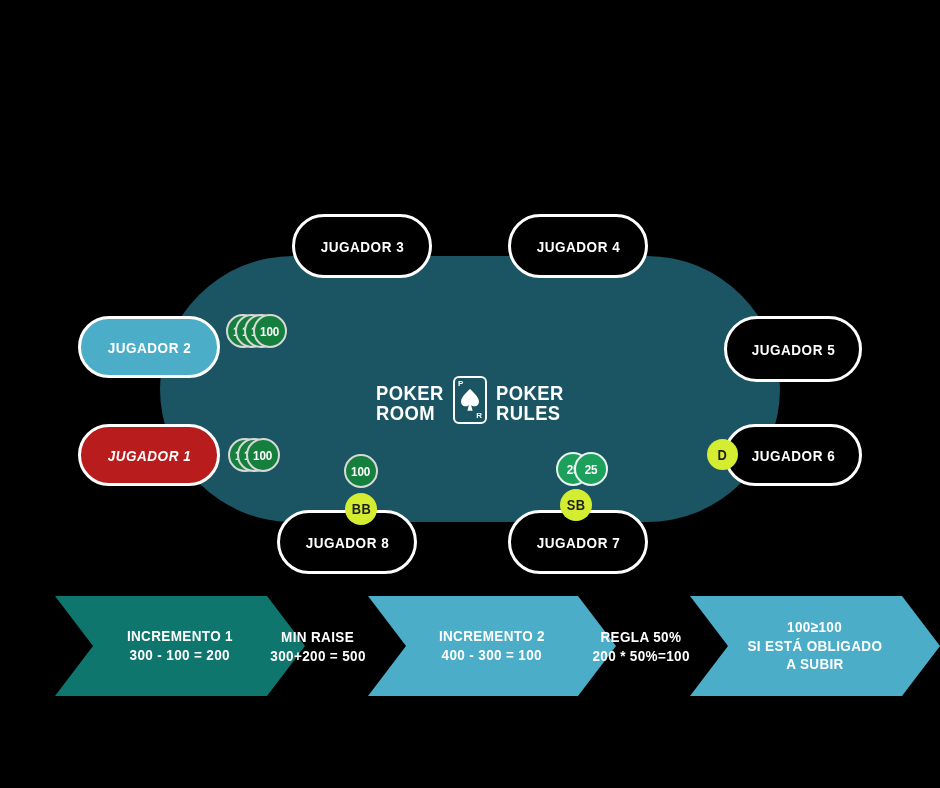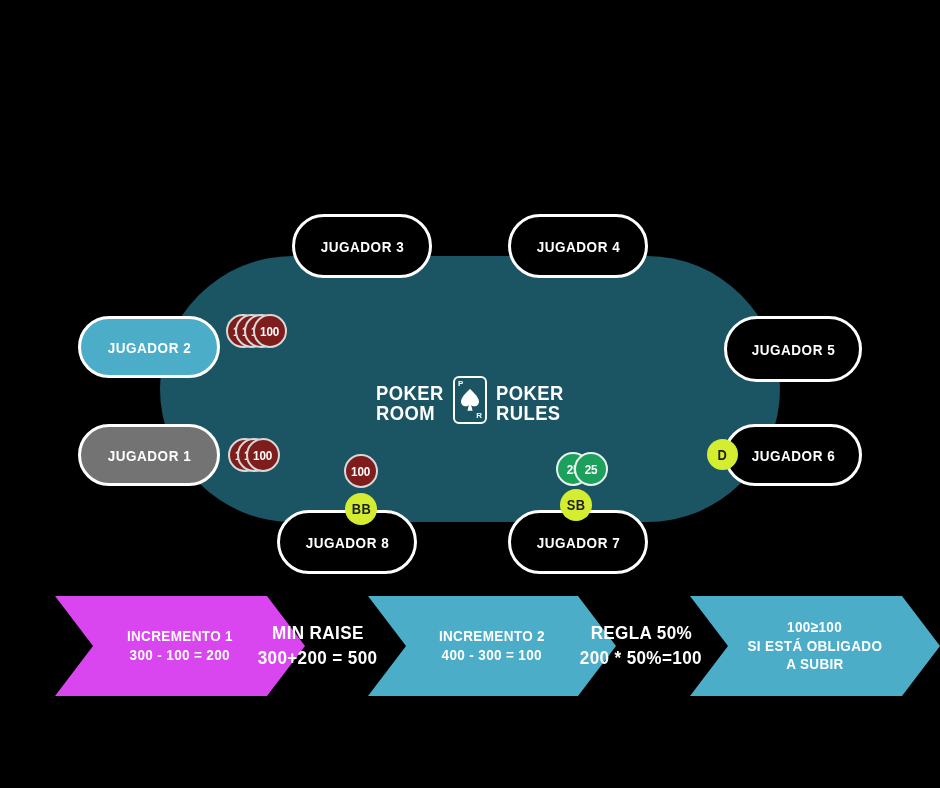--- a/index.html
+++ b/index.html
@@ -97,21 +97,21 @@
     font-weight: 700;
     font-size: 15px;
     letter-spacing: 0.6px;
     white-space: nowrap;
     background: #000000;
     text-align: right;
   }
   .player .plabel { transform: scaleX(0.9); display: block; }
   .p-black { background: #000000; }
   .p-blue  { background: #4cadc9; }
-  .p-red   { background: #737373; }
+  .p-red   { background: #b91c1c; font-style: italic; }
 
   #player1 { left: 78px;  top: 424px; width: 142px; height: 62px; }
   #player2 { left: 78px;  top: 316px; width: 142px; height: 62px; }
   #player3 { left: 292px; top: 214px; width: 140px; height: 64px; }
   #player4 { left: 508px; top: 214px; width: 140px; height: 64px; }
   #player5 { left: 724px; top: 316px; width: 138px; height: 66px; }
   #player6 { left: 724px; top: 424px; width: 138px; height: 62px; }
   #player7 { left: 508px; top: 510px; width: 140px; height: 64px; }
   #player8 { left: 277px; top: 510px; width: 140px; height: 64px; }
 
@@ -128,21 +128,21 @@
     border-radius: 50%;
     box-sizing: border-box;
     display: flex;
     align-items: center;
     justify-content: center;
     color: #ffffff;
     font-weight: 700;
     font-size: 13px;
     letter-spacing: -0.2px;
   }
-  .chip-gray  { background: #7f1d1d; border: 2.5px solid #d8d8d8; justify-content: center; }
+  .chip-gray  { background: #15803d; border: 2.5px solid #d8d8d8; justify-content: center; }
   .chip-green { background: #1ea05d; border: 2.5px solid #e8f6ee; }
   .chip .cv { transform: scaleX(0.9); }
 
   #chips-p2 { left: 226px; top: 314px; width: 62px; }
   #chips-p1 { left: 228px; top: 438px; width: 52px; }
   #chips-bb { left: 344px; top: 454px; width: 34px; }
   #chips-sb { left: 556px; top: 452px; width: 52px; }
 
   
   .marker {
@@ -182,39 +182,39 @@
     align-items: center;
     justify-content: center;
     color: #ffffff;
     font-weight: 700;
     font-size: 15px;
     line-height: 1.25;
     text-align: center;
     letter-spacing: 0.4px;
     clip-path: polygon(0 0, calc(100% - 38px) 0, 100% 50%, calc(100% - 38px) 100%, 0 100%, 38px 50%);
   }
-  .arrow.red  { background: #d946ef; }
+  .arrow.red  { background: #0f766e; }
   .arrow.blue { background: #4cadc9; }
   .arrow .ln { display: block; transform: scaleX(0.9); white-space: nowrap; }
 
   #arrow1 { left: 55px;  width: 250px; }
   #arrow2 { left: 368px; width: 248px; }
   #arrow3 { left: 690px; width: 250px; clip-path: polygon(0 0, calc(100% - 38px) 0, 100% 50%, calc(100% - 38px) 100%, 0 100%, 38px 50%); }
 
   .gaptext {
     position: absolute;
     top: 0;
     height: 100px;
     display: flex;
     flex-direction: column;
     align-items: center;
     justify-content: center;
     color: #ffffff;
     font-weight: 700;
-    font-size: 19px;
+    font-size: 15px;
     line-height: 1.3;
     text-align: center;
     letter-spacing: 0.4px;
   }
   .gaptext .ln { display: block; transform: scaleX(0.9); white-space: nowrap; }
   #gap1 { left: 248px; width: 140px; }
   #gap2 { left: 570px; width: 142px; }
 </style>
 </head>
 <body>

